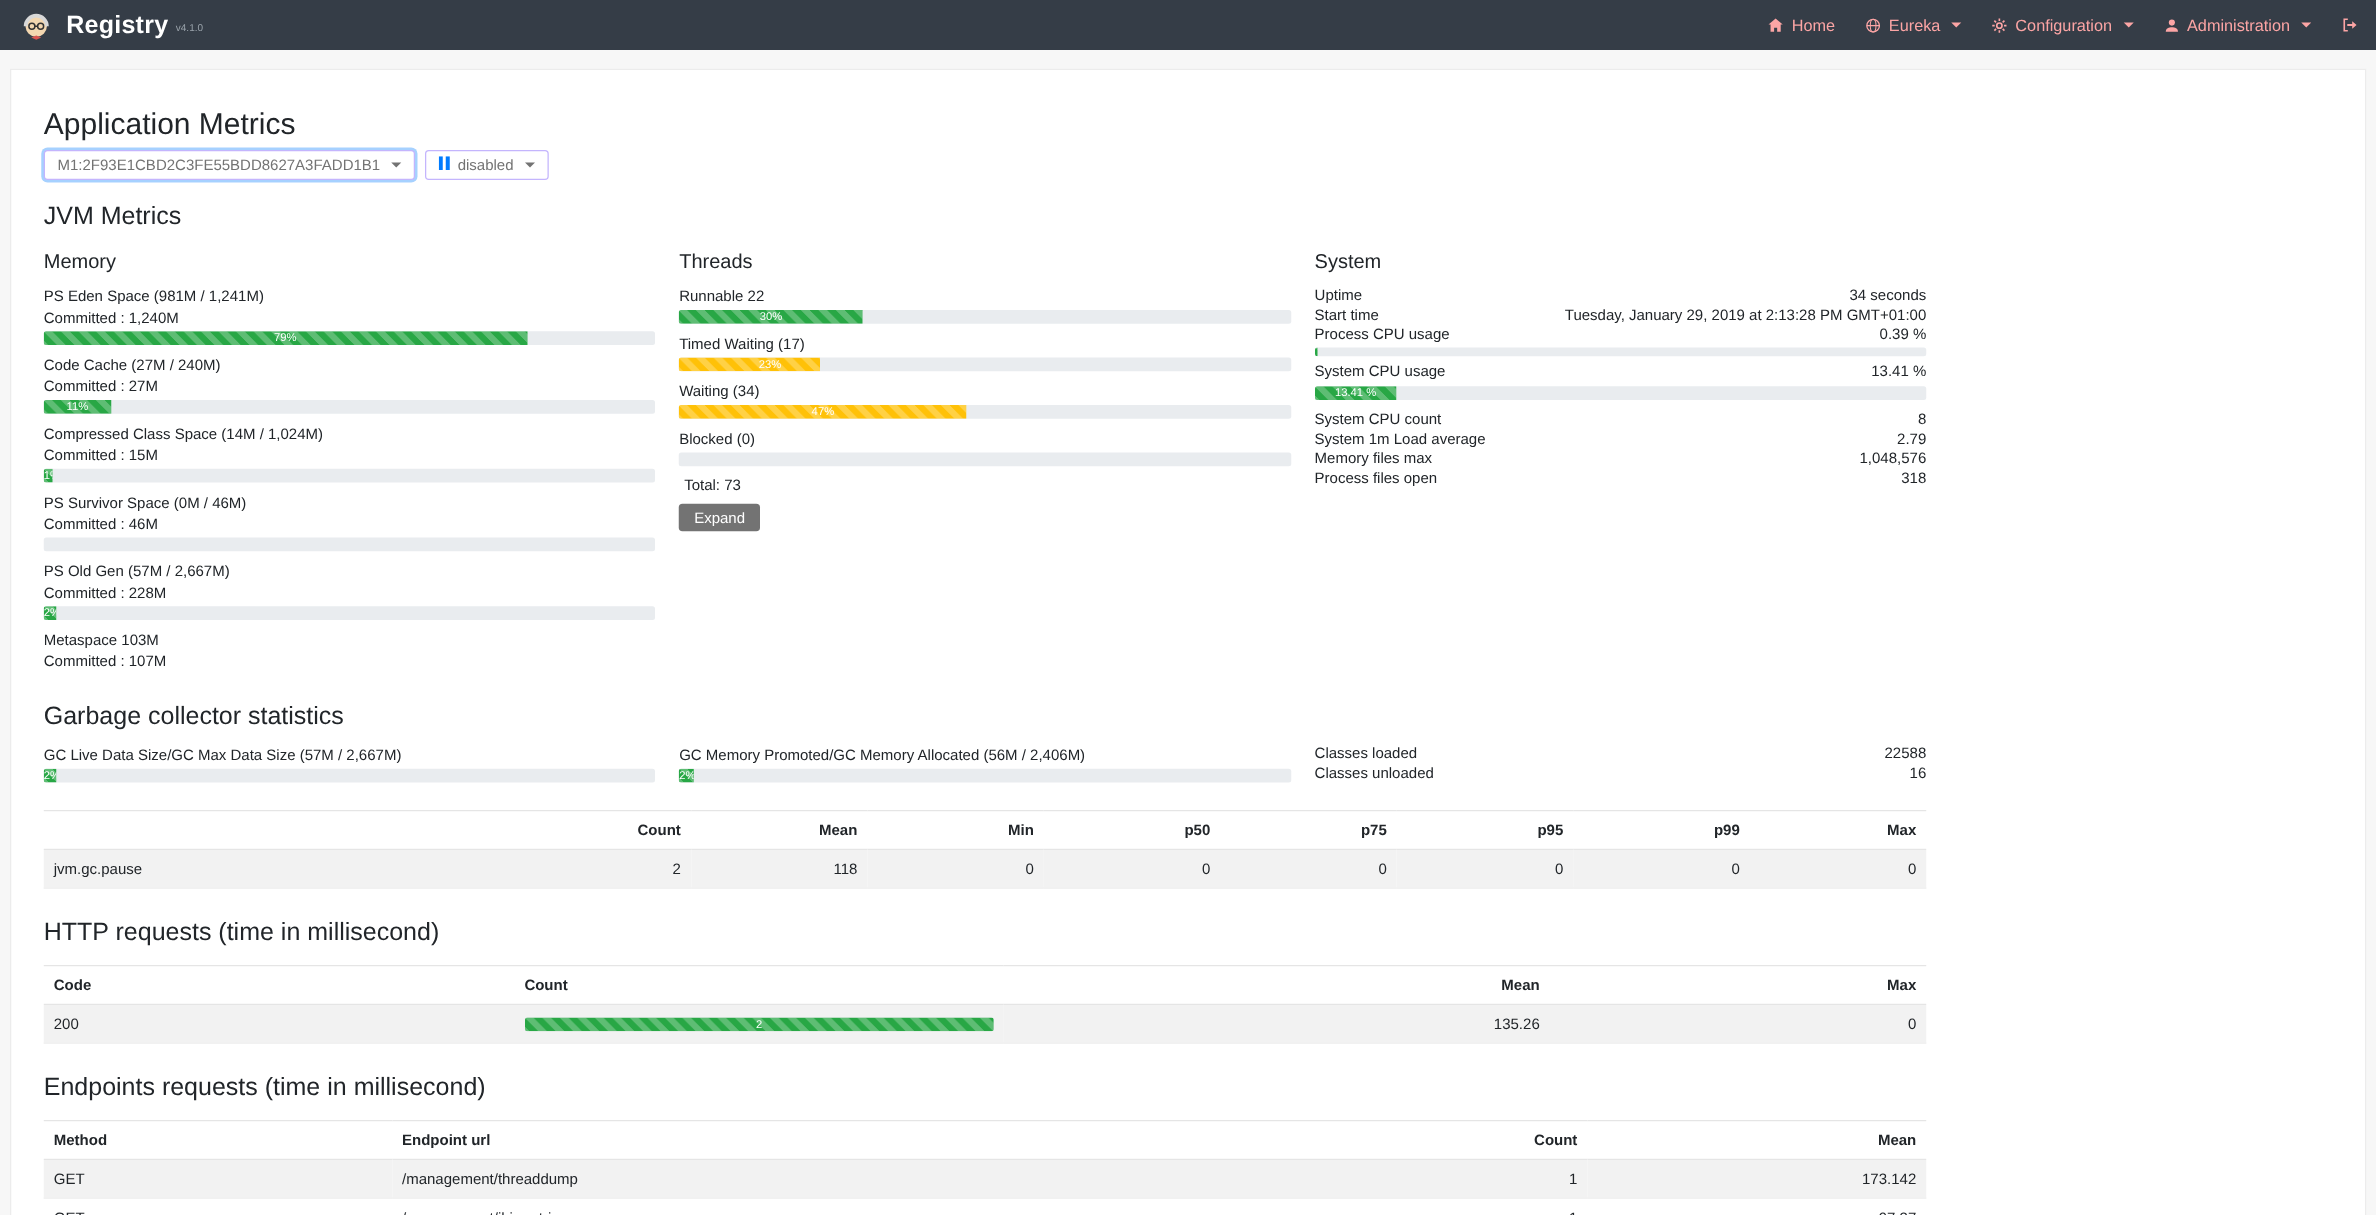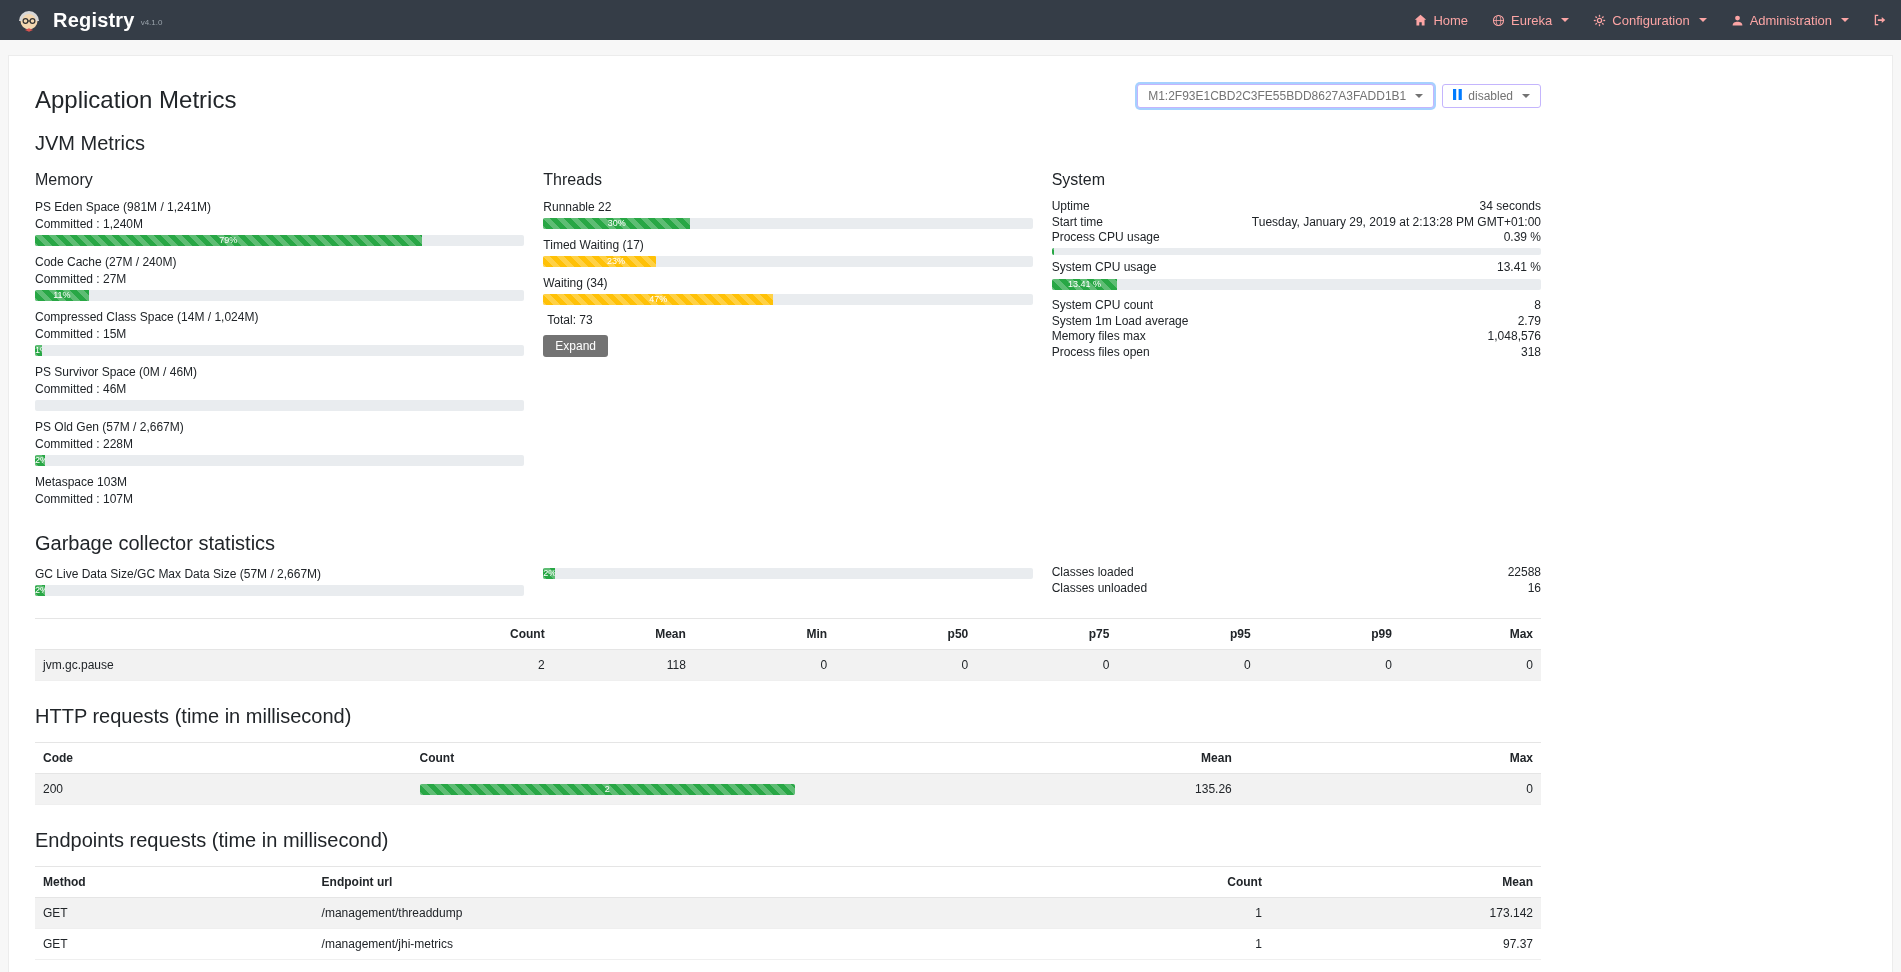--- a/index.html
+++ b/index.html
@@ -29,21 +29,21 @@
     display:inline-block; width:0; height:0; margin-left:3px;
     border-left:4px solid transparent; border-right:4px solid transparent;
     border-top:4px solid currentColor;
   }
   
   .card {
     background:#fff; margin:15px 8px 8px; border:1px solid #ececec;
     min-height:909px;
   }
   .content { padding:22px 0 30px 26px; width:1532px; }
-  .page-header { display:flex; justify-content:space-between; align-items:flex-start; }
+  .page-header { display:flex; justify-content:space-between; align-items:flex-start;flex-direction:column; }
   h2 { font-size:24px; font-weight:400; margin:8px 0 0; }
   h3 { font-size:20px; font-weight:400; margin:24px 0 10px; }
   h3.first { margin-top:18px; }
   h4 { font-size:16px; font-weight:400; margin:6px 0 10px; }
   .header-controls { display:flex; gap:8px; margin-top:6px; }
   .btn-outline {
     background:#fff; color:#737373; border:1px solid #c4b5fd; border-radius:3px;
     font-size:12px; padding:4px 10px; display:inline-flex; align-items:center; gap:6px;
     cursor:pointer; font-family:inherit; white-space:nowrap;
   }
@@ -255,20 +255,26 @@
           </div>
         </div>
 
         <div>
           <div class="metric-label">Waiting (34)</div>
           <div class="progress">
             <div class="progress-bar striped bar-warning" style="width: 47%;">47%</div>
           </div>
         </div>
 
+        <div>
+          <div class="metric-label">Blocked (0)</div>
+          <div class="progress">
+            <div class="progress-bar striped bar-success" style="width: 0%;"></div>
+          </div>
+        </div>
 
         <div class="total-line">Total: 73</div>
         <button class="btn-primary">Expand</button>
       </div>
 
       <div>
         <h4>System</h4>
 
         <div class="sys-row">
           <span>Uptime</span>
@@ -313,20 +319,21 @@
 
     <h3>Garbage collector statistics</h3>
     <div class="metrics-grid">
       <div>
         <div class="metric-label">GC Live Data Size/GC Max Data Size (57M / 2,667M)</div>
         <div class="progress">
           <div class="progress-bar striped bar-success" style="width: 2.1%;">2%</div>
         </div>
       </div>
       <div>
+        <div class="metric-label">GC Memory Promoted/GC Memory Allocated (56M / 2,406M)</div>
         <div class="progress">
           <div class="progress-bar striped bar-success" style="width: 2.3%;">2%</div>
         </div>
       </div>
       <div>
         <div class="sys-row">
           <span>Classes loaded</span>
           <span>22588</span>
         </div>
         <div class="sys-row">

